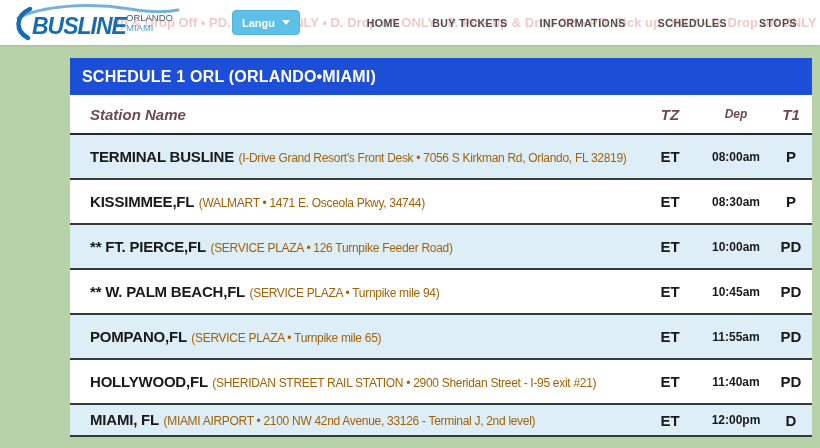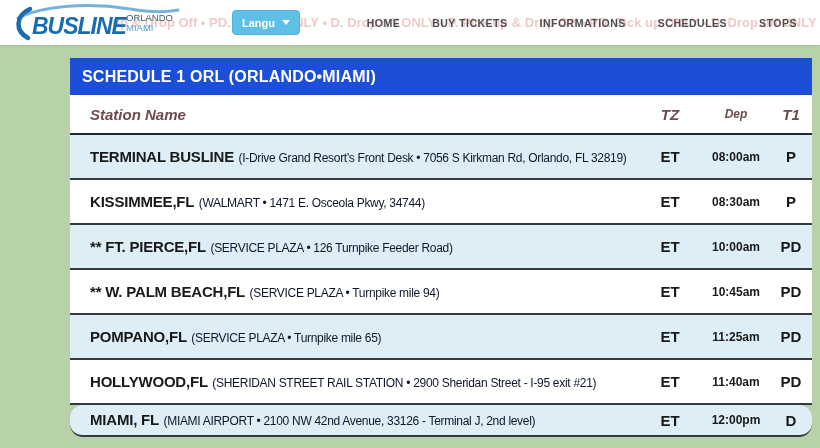--- a/index.html
+++ b/index.html
@@ -75,29 +75,29 @@
     font-size:15px; font-weight:bold; font-style:italic;
     color:#6d4a4e;
     border-bottom:2px solid #222a30;
   }
   .row {
     height:45px;
     border-bottom:2px solid #343a3e;
     color:#191919;
   }
   .row:nth-child(even) { background:#ddeef7; }   
-  .row:last-child { height:32px;border-radius:13px; }
+  .row:last-child { height:32px; }
 
   .c-station { flex:1; min-width:0; white-space:nowrap; overflow:hidden;margin-left:8px; }
   .c-tz  { width:56px; text-align:center; font-weight:bold; font-size:15px; }
   .c-dep { width:76px; text-align:center; font-weight:bold; font-size:12px; }
   .c-t1  { width:34px; text-align:center; font-weight:bold; font-size:15px; }
 
   .st-name   { font-weight:bold; font-size:15px; letter-spacing:-0.2px; }
-  .st-detail { font-size:12px; letter-spacing:-0.3px; color:#0f172a;text-align:center; }
+  .st-detail { font-size:12px; letter-spacing:-0.3px; color:#a16207;text-align:center; }
 </style>
 </head>
 <body>
 
 <header class="topbar">
   <div class="marquee">up &amp; Drop Off  •  PD. Pick up ONLY  •  D. Drop off ONLY  •  P. Pick up &amp; Drop Off  •  PD. Pick up ONLY  •  D. Drop off ONLY  •</div>
 
   <div class="logo">
     <svg width="170" height="38" viewBox="0 0 170 38">
       <path d="M6 14 C 30 2, 75 -2, 118 5 C 136 8, 152 9, 166 6" fill="none" stroke="#5da5d4" stroke-width="3" stroke-linecap="round" opacity="0.85"></path>
@@ -159,21 +159,21 @@
     <div class="row">
       <span class="c-station"><span class="st-name">** W. PALM BEACH,FL</span> <span class="st-detail">(SERVICE PLAZA • Turnpike mile 94)</span></span>
       <span class="c-tz">ET</span>
       <span class="c-dep">10:45am</span>
       <span class="c-t1">PD</span>
     </div>
 
     <div class="row">
       <span class="c-station"><span class="st-name">POMPANO,FL</span> <span class="st-detail">(SERVICE PLAZA • Turnpike mile 65)</span></span>
       <span class="c-tz">ET</span>
-      <span class="c-dep">11:25am</span>
+      <span class="c-dep">11:55am</span>
       <span class="c-t1">PD</span>
     </div>
 
     <div class="row">
       <span class="c-station"><span class="st-name">HOLLYWOOD,FL</span> <span class="st-detail">(SHERIDAN STREET RAIL STATION • 2900 Sheridan Street - I-95 exit #21)</span></span>
       <span class="c-tz">ET</span>
       <span class="c-dep">11:40am</span>
       <span class="c-t1">PD</span>
     </div>
 

